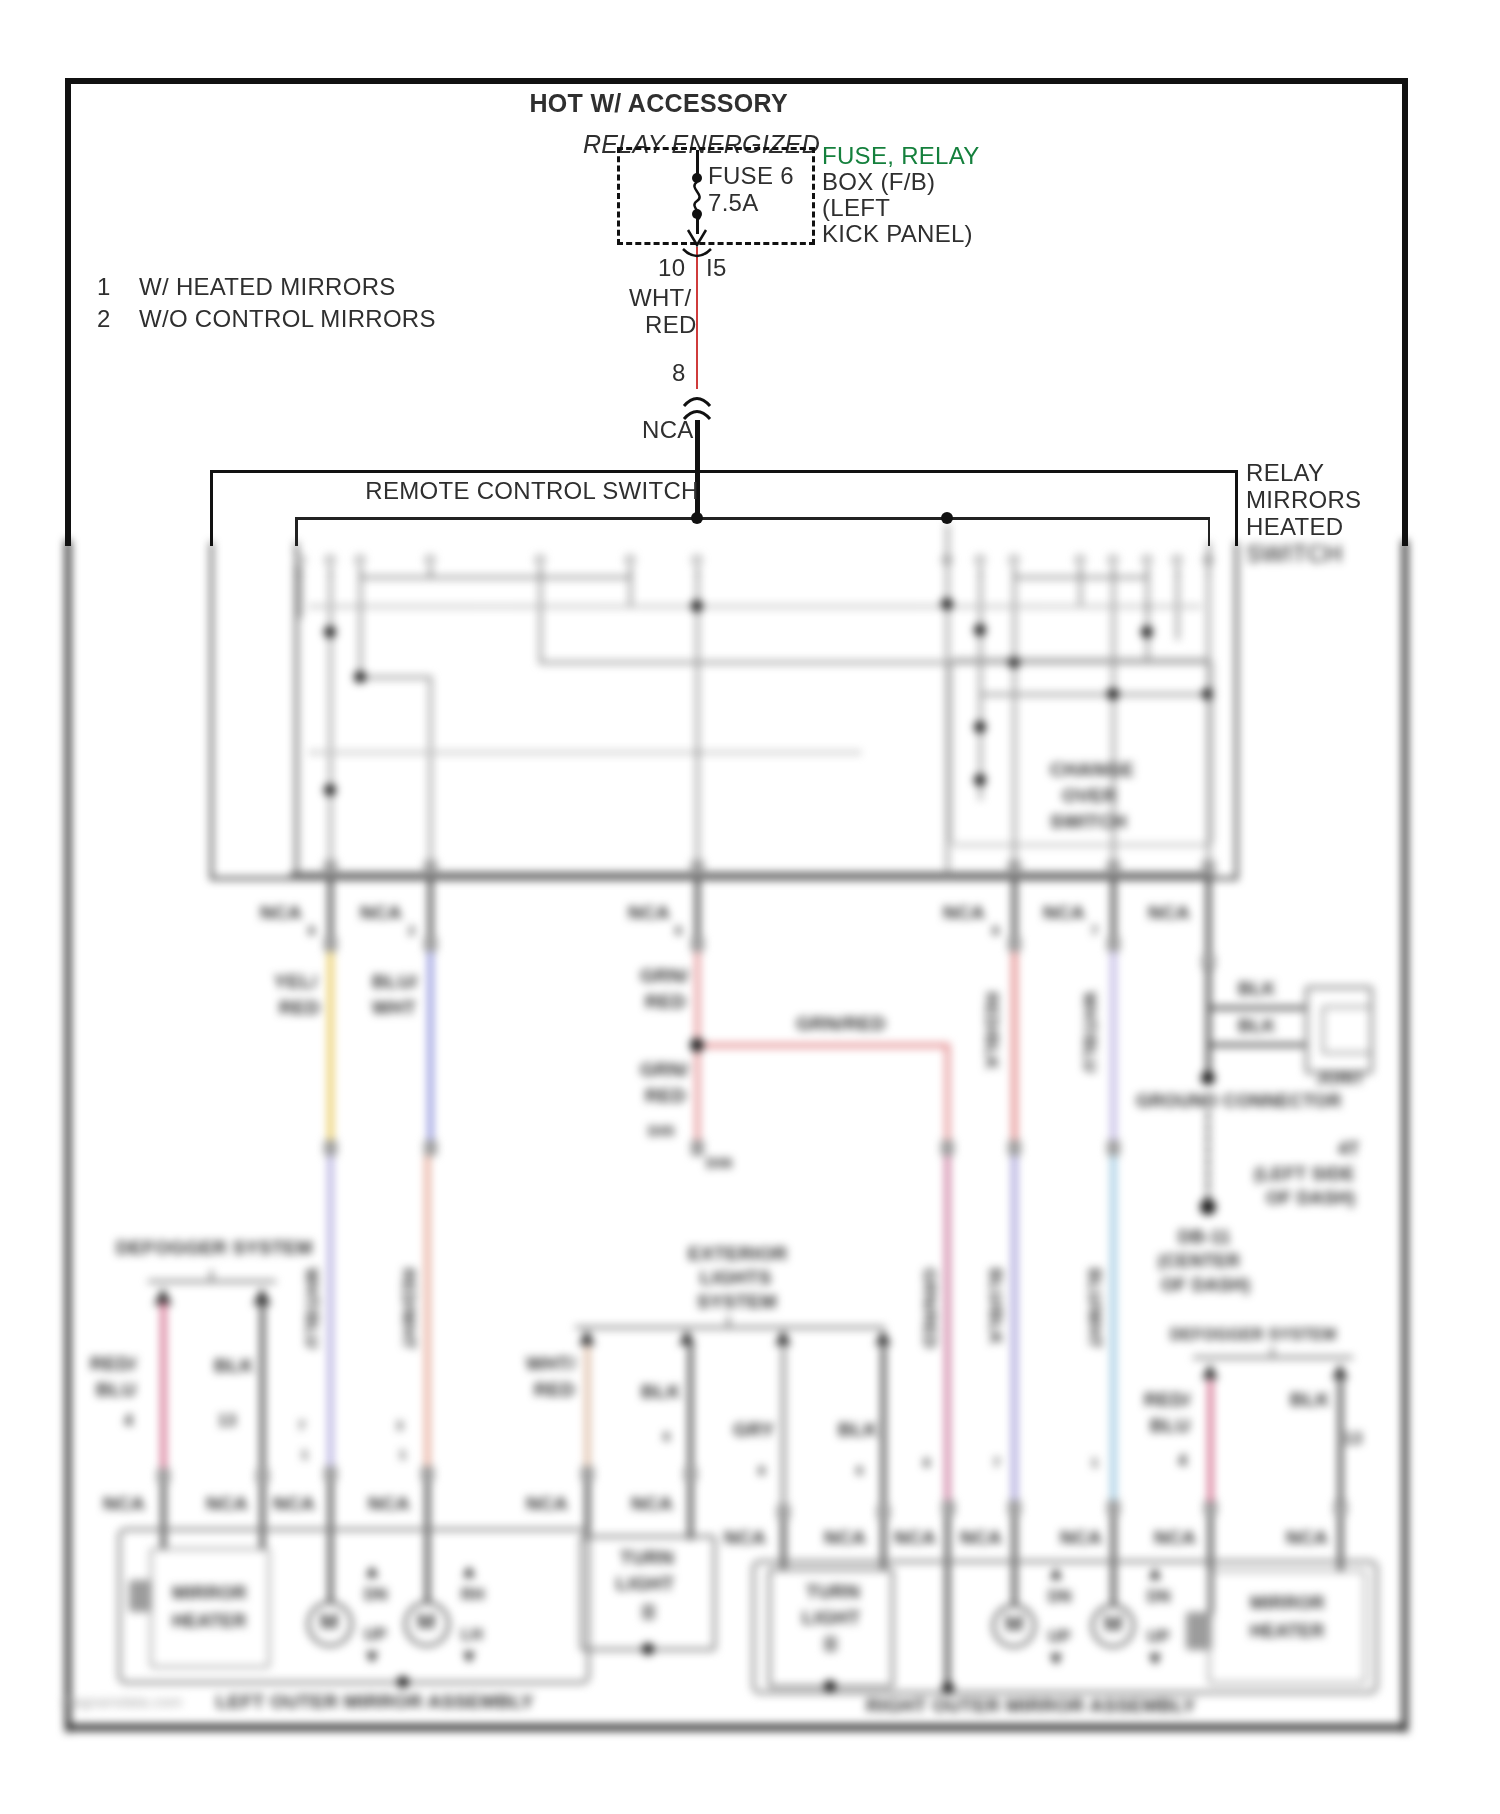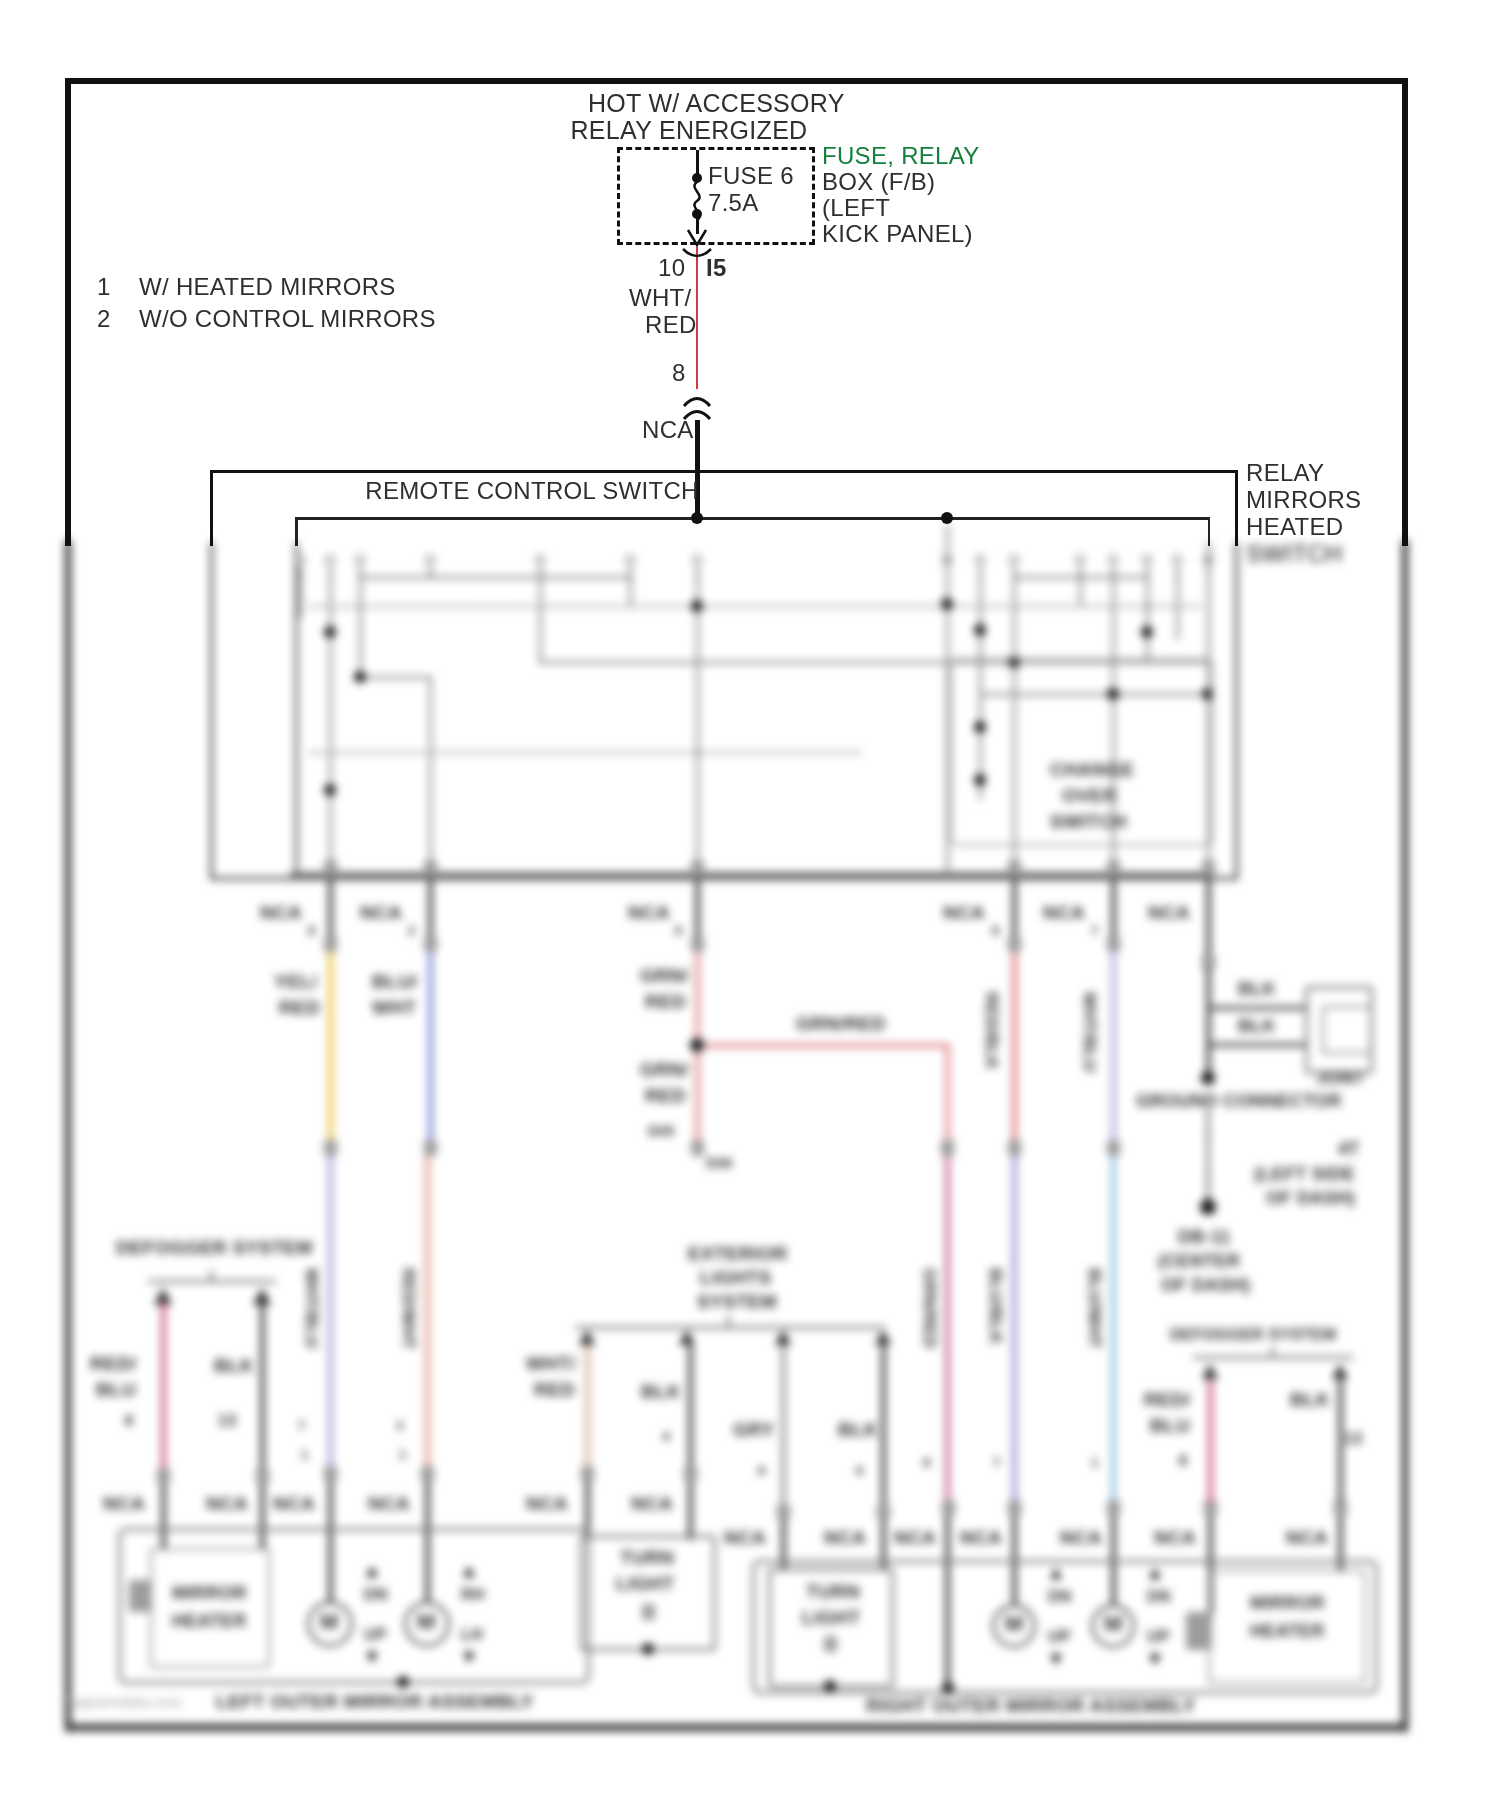--- a/index.html
+++ b/index.html
@@ -316,35 +316,35 @@
       <div style="position: absolute; left: 1149px; width: 0px; height: 0px; border-left: 6px solid transparent; border-right: 6px solid transparent; top: 1654px; border-top: 11.4px solid rgb(42, 42, 42);"></div>
       <div style="position: absolute; left: 942px; top: 1682px; width: 12px; height: 12px; border-radius: 50%; background: rgb(26, 26, 26);"></div>
       <div class="t" style="position: absolute; left: 62px; top: 1694px; font-size: 15px; color: rgb(159, 159, 159); font-weight: 400; font-style: italic;">diagramdata.com</div>
       <div class="t" style="position: absolute; left: 216px; top: 1692px; font-size: 19px; color: rgb(47, 47, 47); font-weight: 600;">LEFT OUTER MIRROR ASSEMBLY</div>
       <div class="t" style="position: absolute; left: 866px; top: 1696px; font-size: 19px; color: rgb(47, 47, 47); font-weight: 600;">RIGHT OUTER MIRROR ASSEMBLY</div>
     </div>
   <div class="layer" id="sharp-layer">
       <div style="position: absolute; left: 65px; top: 78px; width: 1343px; height: 6px; background: rgb(17, 17, 17);"></div>
       <div style="position: absolute; left: 65px; top: 78px; width: 6px; height: 468px; background: rgb(17, 17, 17);"></div>
       <div style="position: absolute; left: 1402px; top: 78px; width: 6px; height: 468px; background: rgb(17, 17, 17);"></div>
-      <div class="t" style="position: absolute; left: 588px; top: 90px; font-size: 25px; color: rgb(47, 47, 47); font-weight: 400; width: 262px; text-align: left;">HOT W/ ACCESSORY</div>
-      <div class="t" style="position: absolute; left: 558px; top: 117px; font-size: 25px; color: rgb(47, 47, 47); font-weight: 400; width: 262px; text-align: center;">RELAY ENERGIZED</div>
+      <div class="t" style="position: absolute; left: 526px; top: 90px; font-size: 25px; color: rgb(47, 47, 47); font-weight: 700; width: 262px; text-align: right;">HOT W/ ACCESSORY</div>
+      <div class="t" style="position: absolute; left: 558px; top: 131px; font-size: 25px; color: rgb(47, 47, 47); font-weight: 400; width: 262px; text-align: right; font-style: italic;">RELAY ENERGIZED</div>
       <div style="position: absolute; left: 617px; top: 147px; width: 198px; height: 98px; border: 3px dashed rgb(17, 17, 17); box-sizing: border-box;"></div>
       <div style="position: absolute; left: 695.5px; top: 150px; width: 3px; height: 26px; background: rgb(17, 17, 17);"></div>
       <div style="position: absolute; left: 692px; top: 173px; width: 10px; height: 10px; border-radius: 50%; background: rgb(17, 17, 17);"></div>
       <div style="position: absolute; left: 692px; top: 209px; width: 10px; height: 10px; border-radius: 50%; background: rgb(17, 17, 17);"></div>
       <div style="position: absolute; left: 695.5px; top: 218px; width: 3px; height: 16px; background: rgb(17, 17, 17);"></div>
       <div class="t" style="position: absolute; left: 708px; top: 163px; font-size: 24px; color: rgb(47, 47, 47); font-weight: 400;">FUSE 6</div>
       <div class="t" style="position: absolute; left: 708px; top: 190px; font-size: 24px; color: rgb(47, 47, 47); font-weight: 400;">7.5A</div>
       <div class="t" style="position: absolute; left: 822px; top: 143px; font-size: 24px; color: #15803d; font-weight: 400;">FUSE, RELAY</div>
       <div class="t" style="position: absolute; left: 822px; top: 169px; font-size: 24px; color: rgb(47, 47, 47); font-weight: 400;">BOX (F/B)</div>
       <div class="t" style="position: absolute; left: 822px; top: 195px; font-size: 24px; color: rgb(47, 47, 47); font-weight: 400;">(LEFT</div>
       <div class="t" style="position: absolute; left: 822px; top: 221px; font-size: 24px; color: rgb(47, 47, 47); font-weight: 400;">KICK PANEL)</div>
       <div class="t" style="position: absolute; left: 658px; top: 255px; font-size: 24px; color: rgb(47, 47, 47); font-weight: 400;">10</div>
-      <div class="t" style="position: absolute; left: 706px; top: 255px; font-size: 24px; color: rgb(47, 47, 47); font-weight: 700;">I5</div>
+      <div class="t" style="position: absolute; left: 706px; top: 255px; font-size: 24px; color: rgb(47, 47, 47); font-weight: 400;">I5</div>
       <div style="position: absolute; left: 695.8px; top: 247px; width: 2.4px; height: 142px; background: rgb(207, 59, 59);"></div>
       <div class="t" style="position: absolute; left: 629px; top: 285px; font-size: 24px; color: rgb(47, 47, 47); font-weight: 400;">WHT/</div>
       <div class="t" style="position: absolute; left: 645px; top: 312px; font-size: 24px; color: rgb(47, 47, 47); font-weight: 400;">RED</div>
       <div class="t" style="position: absolute; left: 672px; top: 360px; font-size: 24px; color: rgb(47, 47, 47); font-weight: 400;">8</div>
       <div style="position: absolute; left: 694.5px; top: 420px; width: 5px; height: 100px; background: rgb(17, 17, 17);"></div>
       <div class="t" style="position: absolute; left: 642px; top: 417px; font-size: 24px; color: rgb(47, 47, 47); font-weight: 400;">NCA</div>
       <div class="t" style="position: absolute; left: 97px; top: 274px; font-size: 24px; color: rgb(47, 47, 47); font-weight: 400;">1</div>
       <div class="t" style="position: absolute; left: 139px; top: 274px; font-size: 24px; color: rgb(47, 47, 47); font-weight: 400;">W/ HEATED MIRRORS</div>
       <div class="t" style="position: absolute; left: 97px; top: 306px; font-size: 24px; color: rgb(47, 47, 47); font-weight: 400;">2</div>
       <div class="t" style="position: absolute; left: 139px; top: 306px; font-size: 24px; color: rgb(47, 47, 47); font-weight: 400;">W/O CONTROL MIRRORS</div>

